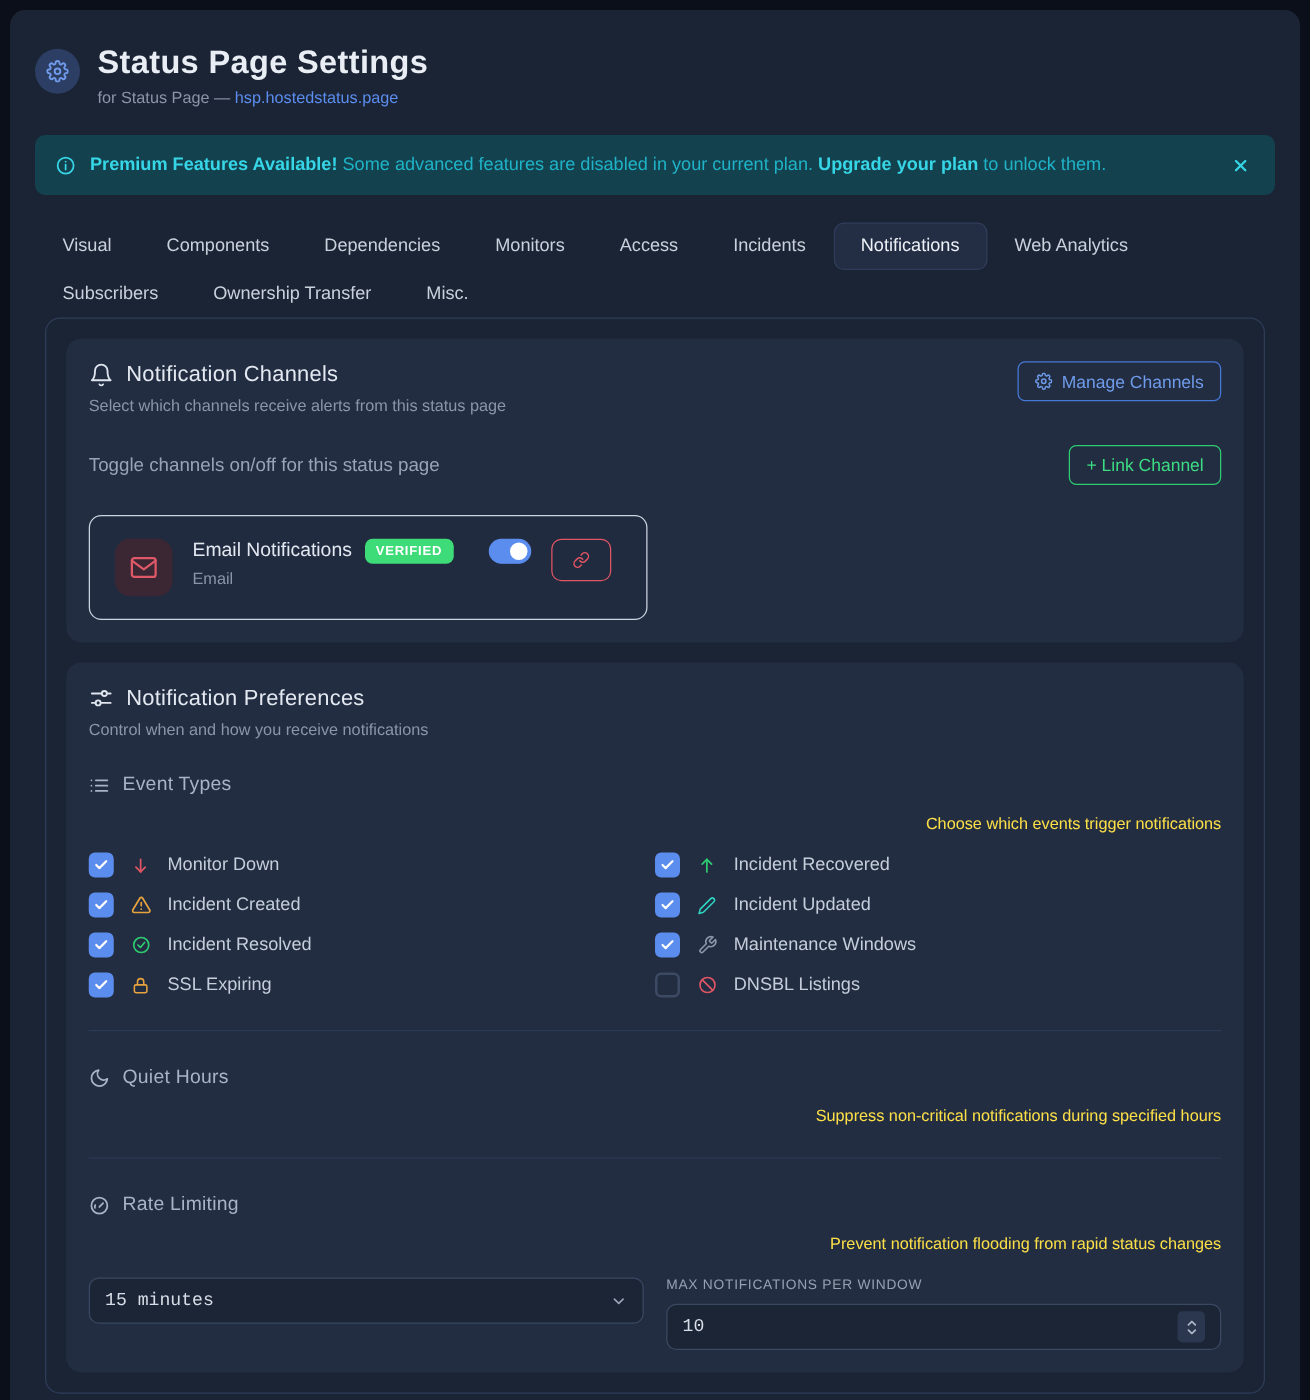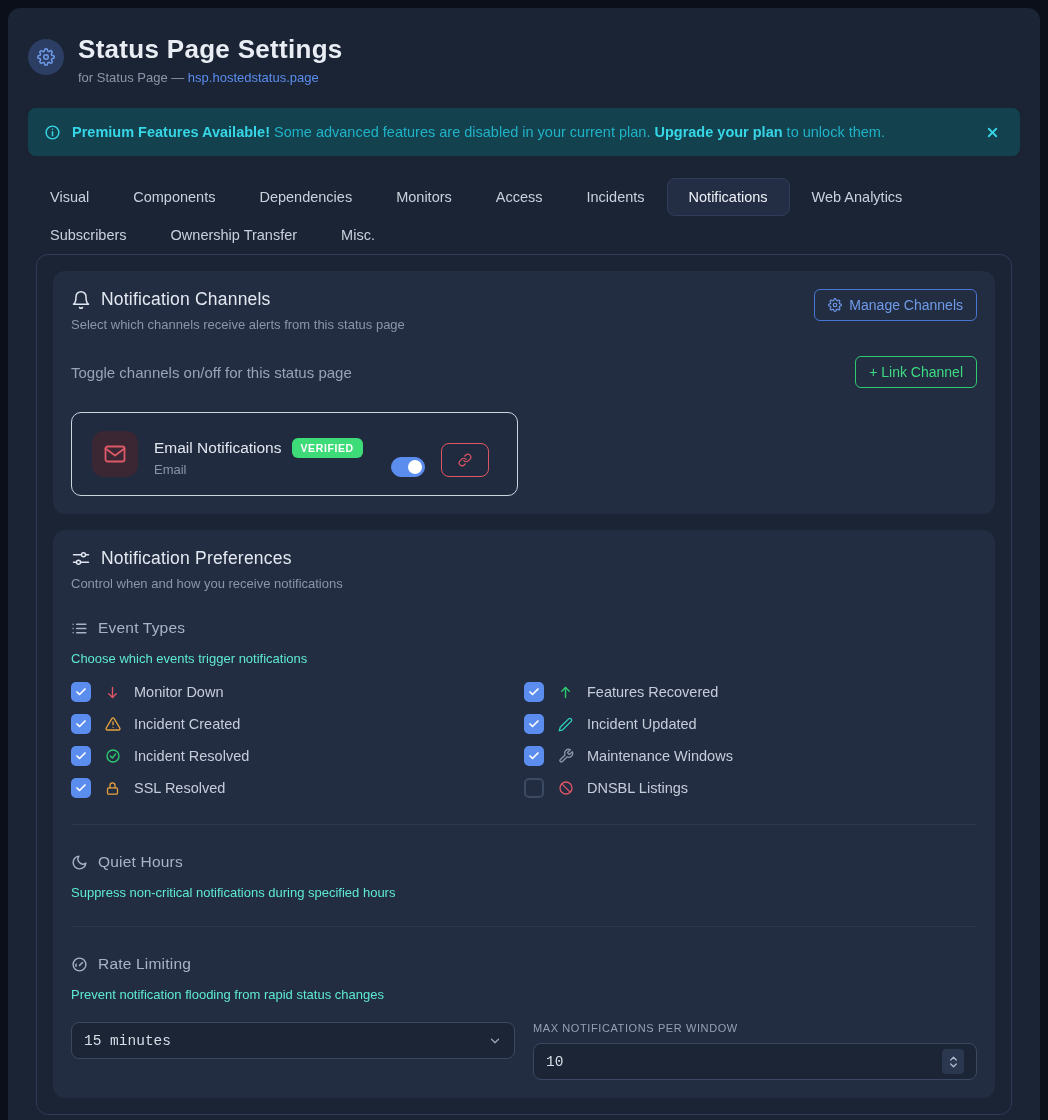--- a/index.html
+++ b/index.html
@@ -59,21 +59,21 @@
     padding: 7px 13px; border-radius: 6px; background: transparent; cursor: pointer;
     border: 1px solid; font-family: inherit; white-space: nowrap;
   }
   .btn-blue { border-color: #4577d4; color: #6f9bea; }
   .btn-green { border-color: #2ecc71; color: #3ddc82; }
   .row2 { display: flex; justify-content: space-between; align-items: center; margin-top: 24px; }
   .hint { font-size: 15px; color: #99a3b6; }
   
   .chan-card {
     margin-top: 24px; width: 447px; border: 1px solid #ccd4e0; border-radius: 10px;
-    padding: 18px 20px; display: flex; align-items: flex-end; background: #202b3f;
+    padding: 18px 20px; display: flex; align-items: flex-start; background: #202b3f;
   }
   .chan-ic {
     width: 46px; height: 46px; border-radius: 12px; background: #3a2733;
     display: flex; align-items: center; justify-content: center; color: #dd5968; flex: 0 0 auto;
   }
   .chan-info { margin-left: 16px; }
   .chan-name-row { display: flex; align-items: center; gap: 10px; }
   .chan-name { font-size: 15.5px; font-weight: 500; color: #e2e7f0; }
   .badge {
     background: #3ddc78; color: #fff; font-size: 10.5px; font-weight: 700;
@@ -93,21 +93,21 @@
   .switch.on .knob { left: 16px; background: #ffffff; width: 14px; height: 14px; top: 1.5px; }
   .chan-toggle { margin-left: 28px; }
   .link-btn {
     margin-left: 16px; width: 48px; height: 34px; border: 1px solid #e05563; border-radius: 8px;
     display: flex; align-items: center; justify-content: center; color: #e05563; cursor: pointer;
     background: transparent;
   }
   
   .sub-head { display: flex; align-items: center; gap: 10px; margin-top: 28px; font-size: 15.5px; color: #a9b3c6; letter-spacing: 0.2px; }
   .sub-head .ic { display: flex; color: #a9b3c6; }
-  .sub-desc { margin-top: 14px; font-size: 13px; color: #5eead4; }
+  .sub-desc { margin-top: 14px; font-size: 13px; color: #fde047; text-align: right; }
   .events-grid {
     margin-top: 16px; display: grid; grid-auto-flow: column;
     grid-template-rows: repeat(4, 20px); grid-template-columns: 1fr 1fr; row-gap: 12px;
   }
   .evt { display: flex; align-items: center; gap: 13px; font-size: 14.5px; color: #c6cdda; }
   .checkbox {
     width: 20px; height: 20px; border-radius: 5px; border: 2px solid #3d4a63;
     display: flex; align-items: center; justify-content: center; cursor: pointer;
     flex: 0 0 auto; color: #fff; background: transparent;
   }
@@ -332,35 +332,35 @@
               <svg width="12" height="12" viewBox="0 0 24 24" fill="none" stroke="currentColor" stroke-width="3.4" stroke-linecap="round" stroke-linejoin="round">
                 <polyline points="20 6 9 17 4 12"></polyline>
               </svg>
             </div>
           <span class="ic c-orange">
               <svg width="15" height="15" viewBox="0 0 24 24" fill="none" stroke="currentColor" stroke-width="2" stroke-linecap="round" stroke-linejoin="round">
                 <rect x="4" y="11" width="16" height="10" rx="2"></rect>
                 <path d="M8 11V7a4 4 0 0 1 8 0v4"></path>
               </svg>
             </span>
-          <span>SSL Resolved</span>
+          <span>SSL Expiring</span>
         </div>
         <div class="evt">
           <div class="checkbox checked">
               <svg width="12" height="12" viewBox="0 0 24 24" fill="none" stroke="currentColor" stroke-width="3.4" stroke-linecap="round" stroke-linejoin="round">
                 <polyline points="20 6 9 17 4 12"></polyline>
               </svg>
             </div>
           <span class="ic c-green">
               <svg width="15" height="15" viewBox="0 0 24 24" fill="none" stroke="currentColor" stroke-width="2.2" stroke-linecap="round" stroke-linejoin="round">
                 <line x1="12" y1="20" x2="12" y2="4"></line>
                 <polyline points="6 10 12 4 18 10"></polyline>
               </svg>
             </span>
-          <span>Features Recovered</span>
+          <span>Incident Recovered</span>
         </div>
         <div class="evt">
           <div class="checkbox checked">
               <svg width="12" height="12" viewBox="0 0 24 24" fill="none" stroke="currentColor" stroke-width="3.4" stroke-linecap="round" stroke-linejoin="round">
                 <polyline points="20 6 9 17 4 12"></polyline>
               </svg>
             </div>
           <span class="ic c-teal">
               <svg width="15" height="15" viewBox="0 0 24 24" fill="none" stroke="currentColor" stroke-width="2" stroke-linecap="round" stroke-linejoin="round">
                 <path d="M17 3a2.83 2.83 0 0 1 4 4L7.5 20.5 2 22l1.5-5.5z"></path>

